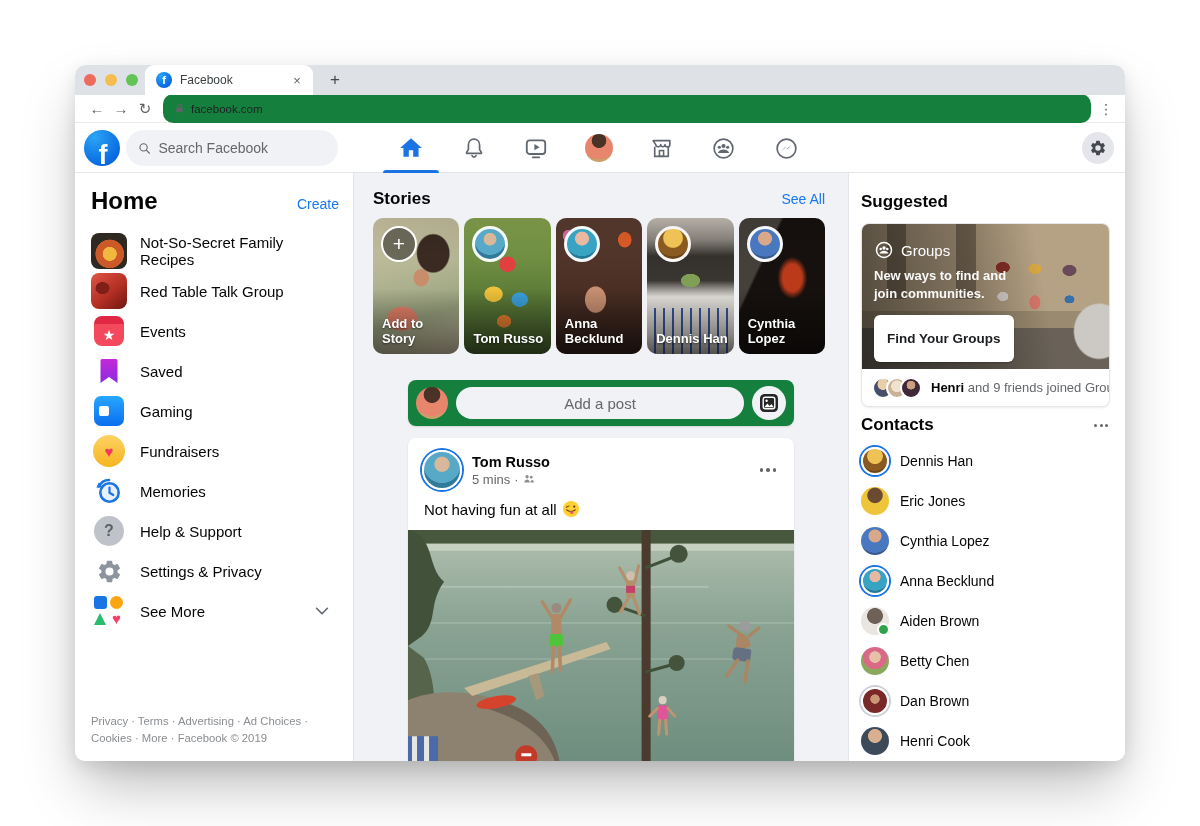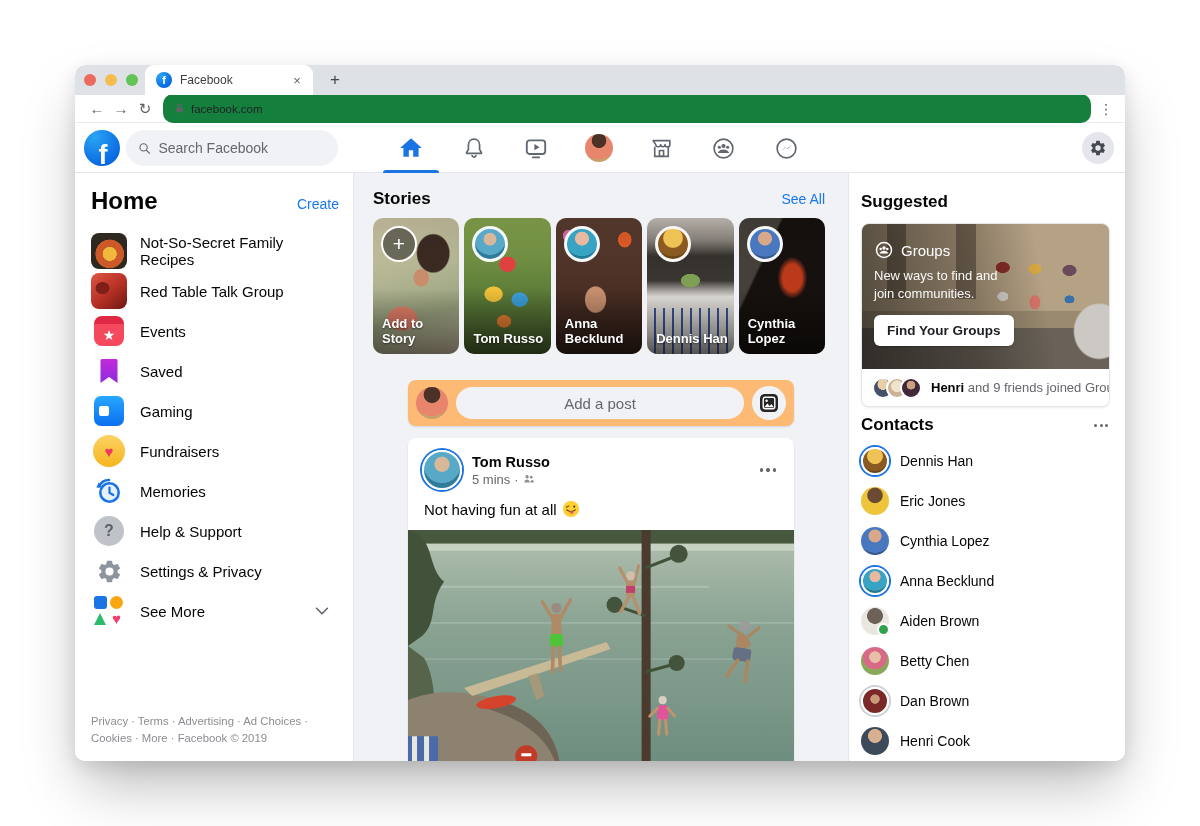--- a/index.html
+++ b/index.html
@@ -143,21 +143,21 @@
     linear-gradient(115deg, #45403a 0 28%, #16110e 30%); }
   .story-avatar { position:absolute; top:8px; left:8px; width:36px; height:36px; border-radius:50%;
     border:3px solid rgba(255,255,255,.95); z-index:2; }
   .story-add-circle { position:absolute; top:8px; left:8px; width:36px; height:36px; border-radius:50%;
     background:rgba(25,25,25,.5); border:2.5px solid #fff; color:#fff; display:flex; align-items:center;
     justify-content:center; z-index:2; }
   .story-add-circle::after { content:"+"; font-size:21px; line-height:1; margin-top:-2px; }
   .story-label { position:absolute; left:9px; right:5px; bottom:7px; color:#fff; font-size:13px; font-weight:600;
     line-height:1.15; z-index:2; text-shadow:0 1px 2px rgba(0,0,0,.55); }
 
-  .composer { margin:26px 54px 0; height:46px; background:#fdba74; border-radius:8px;
+  .composer { margin:26px 54px 0; height:46px; background:#15803d; border-radius:8px;
     box-shadow:0 1px 2px rgba(0,0,0,.12); display:flex; align-items:center; padding:0 8px; gap:8px; }
   .composer .av { width:32px; height:32px; }
   .composer-field { flex:1; height:32px; background:#f0f2f5; border-radius:16px; display:flex;
     align-items:center; justify-content:center; font-size:15px; color:#65676b; }
   .photo-btn { width:34px; height:34px; border-radius:50%; background:#f0f2f5; display:flex;
     align-items:center; justify-content:center; }
 
   .post { margin:12px 54px 0; height:330px; background:#fff; border-radius:8px;
     box-shadow:0 1px 2px rgba(0,0,0,.12); overflow:hidden; }
   .post-head { display:flex; align-items:center; padding:12px 14px 8px; gap:10px; }
@@ -182,22 +182,22 @@
       radial-gradient(13px 10px at 70% 31%, #d8a840 0 48%, transparent 52%),
       radial-gradient(11px 14px at 70% 54%, #d8756a 0 48%, transparent 52%),
       radial-gradient(14px 11px at 84% 32%, #6a4a58 0 48%, transparent 52%),
       radial-gradient(10px 8px at 84% 52%, #3a70a8 0 48%, transparent 52%),
       linear-gradient(90deg, transparent 0 10%, rgba(60,50,40,.45) 10% 18%, transparent 18% 38%, rgba(60,50,40,.45) 38% 46%, transparent 46%) 0 0 / 100% 52% no-repeat,
       linear-gradient(180deg, #b5a184 0 60%, #9a8a70 60% 72%, #6a6258 72% 100%); }
   .gimg::before { content:""; position:absolute; inset:0;
     background:linear-gradient(80deg, rgba(0,0,0,.55) 0%, rgba(0,0,0,.28) 45%, rgba(0,0,0,0) 72%); }
   .goverlay { position:absolute; inset:0; padding:16px 12px; color:#fff; }
   .gtitle-row { display:flex; align-items:center; gap:7px; font-size:15px; font-weight:normal; }
-  .gdesc { margin-top:7px; font-size:13px; line-height:1.35; width:140px; color:rgba(255,255,255,.96); }
-  .gbtn { margin-top:13px; background:#fff; border:none; border-radius:6px; padding:8px 13px;
+  .gdesc { margin-top:7px; font-size:13px; line-height:1.35; width:140px; color:rgba(255,255,255,.96);font-weight:bold; }
+  .gbtn { margin-top:13px; background:#fff; border:none; border-radius:6px; padding:16px 13px;
     font-size:13.5px; font-weight:600; color:#1c1e21; box-shadow:0 1px 2px rgba(0,0,0,.25);
     font-family:"Liberation Sans", sans-serif; }
   .grow { height:37px; display:flex; align-items:center; padding:0 10px; gap:9px; background:#fff; }
   .mini-avs { display:flex; }
   .mini-avs .av { width:22px; height:22px; border:2px solid #fff; }
   .mini-avs .av + .av { margin-left:-8px; }
   .grow-text { font-size:13px; color:#65676b; white-space:nowrap; }
   .grow-text b { color:#050505; font-weight:bold; }
 
   .contacts-head { margin-top:8px; display:flex; justify-content:space-between; align-items:center; }

